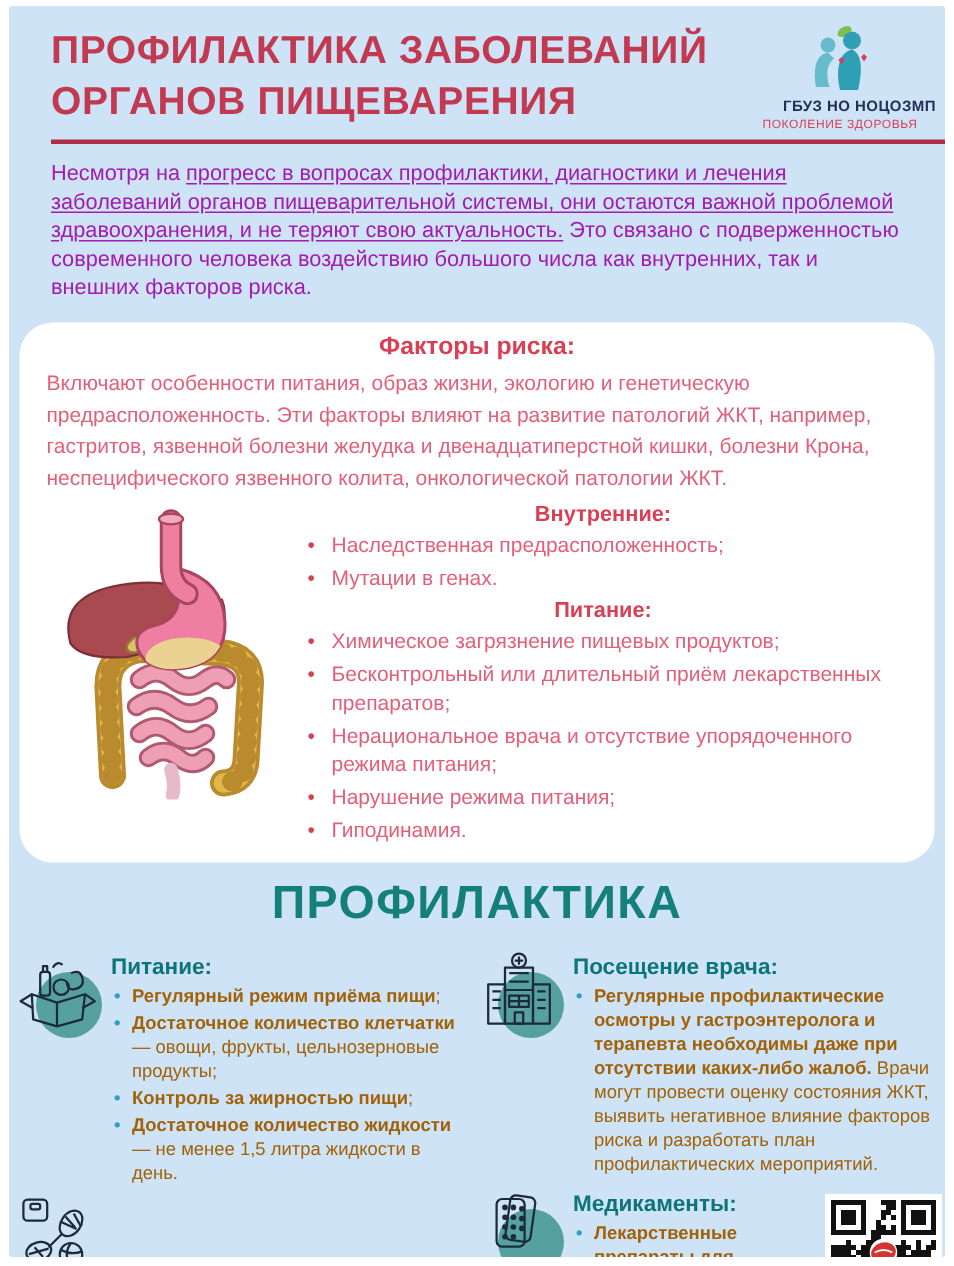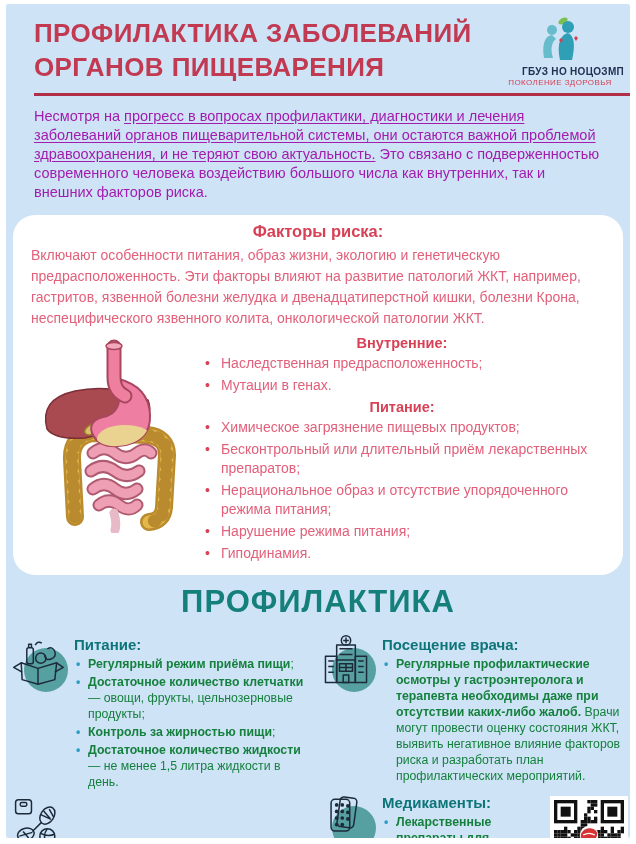--- a/index.html
+++ b/index.html
@@ -34,21 +34,21 @@
   
   .prev-title { text-align:center; color:#15807b; font-weight:bold; font-size:31px; letter-spacing:1px; margin-top:9px; }
   .prev-grid { display:grid; grid-template-columns:308px 316px; padding:6px 0 0 2px; }
   .sec { display:flex; margin-top:6px; }
   .sec-icon { width:62px; height:60px; flex:none; position:relative; }
   .sec-icon .circ { position:absolute; right:2px; bottom:0px; width:44px; height:44px; border-radius:50%; background:#57a0a1; }
   .sec-icon svg { position:absolute; left:2px; top:0; }
   .sec-text { flex:1; padding-left:4px; padding-right:4px; }
   .sec-title { color:#0d7478; font-weight:bold; font-size:15px; margin-top:4px; }
   .sec-list { list-style:none; margin-top:3px; }
-  .sec-list li { position:relative; color:#15803d; font-size:12.3px; line-height:16px; padding-left:14px; margin-top:2px; }
+  .sec-list li { position:relative; color:#a16207; font-size:12.3px; line-height:16px; padding-left:14px; margin-top:2px; }
   .sec-list li::before { content:"•"; position:absolute; left:2px; color:#2f9ec5; font-weight:bold; }
   .sec-list b { font-weight:bold; }
 
   .meds { display:flex; }
   .meds .sec-text { padding-right:2px; }
   .qr-col { width:82px; flex:none; padding-top:6px; }
   .qr { width:78px; height:78px; background:#ffffff; padding:4px; margin-bottom:5px; }
   .qr svg { display:block; }
 </style>
 </head>
@@ -119,21 +119,21 @@
       <div class="rf-cols">
         <div class="rf-sub">Внутренние:</div>
         <ul class="rf-list">
           <li>Наследственная предрасположенность;</li>
           <li>Мутации в генах.</li>
         </ul>
         <div class="rf-sub">Питание:</div>
         <ul class="rf-list">
           <li>Химическое загрязнение пищевых продуктов;</li>
           <li>Бесконтрольный или длительный приём лекарственных препаратов;</li>
-          <li>Нерациональное образ и отсутствие упорядоченного режима питания;</li>
+          <li>Нерациональное врача и отсутствие упорядоченного режима питания;</li>
           <li>Нарушение режима питания;</li>
           <li>Гиподинамия.</li>
         </ul>
       </div>
     </div>
   </div>
 
   <div class="prev-title">ПРОФИЛАКТИКА</div>
 
   <div class="prev-grid">

